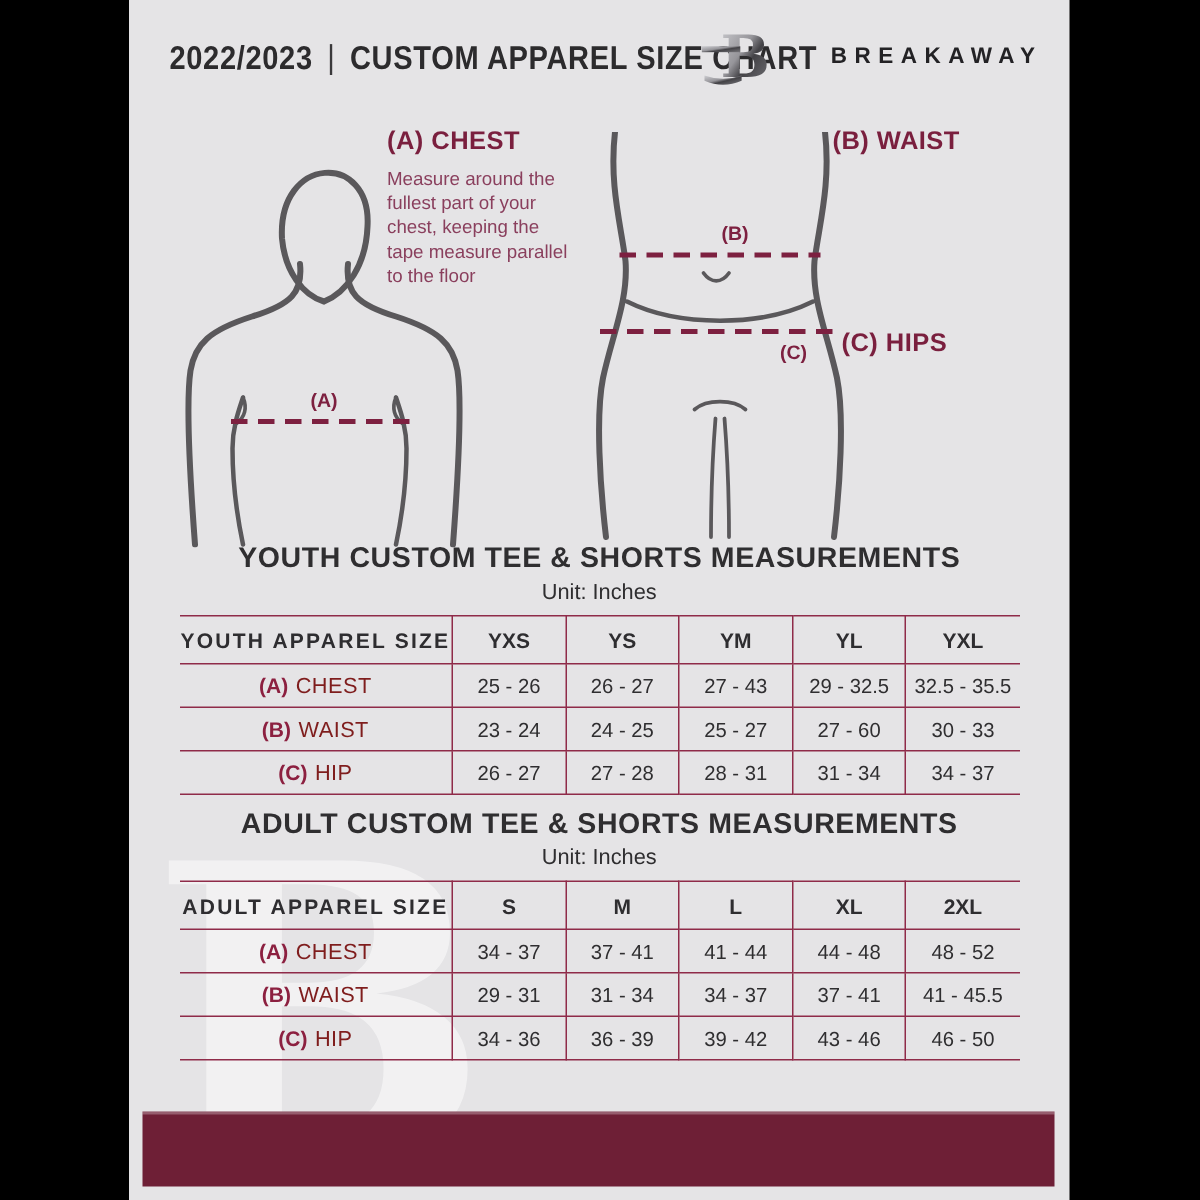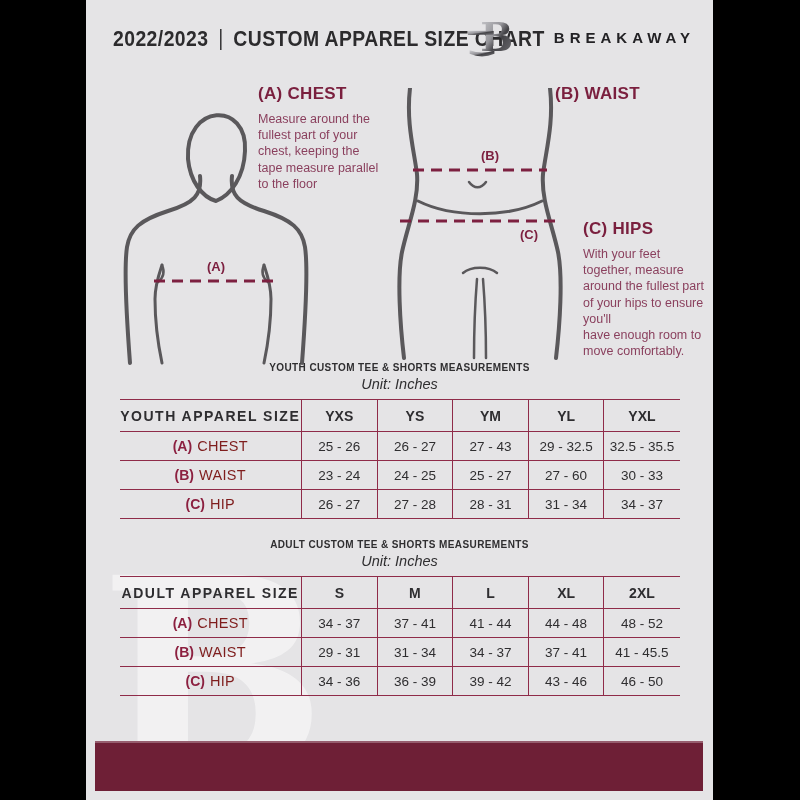--- a/index.html
+++ b/index.html
@@ -27,28 +27,28 @@
   .outline.thinner{stroke-width:2.5;}
   .dash{stroke:#7d2040;stroke-width:3.2;stroke-dasharray:11,7;fill:none;}
   .mark{font-family:"Liberation Sans",sans-serif;font-size:13px;font-weight:bold;fill:#7d2040;}
 
   
   .note{position:absolute;z-index:1;}
   .note h3{margin:0 0 7px 0;font-size:17px;font-weight:800;color:#7a1f3e;letter-spacing:.3px;}
   .note p{margin:0;font-size:12.5px;line-height:16.2px;color:#8a3f5d;white-space:pre-line;}
   .note-chest{left:172px;top:84px;width:162px;}
   .note-waist{left:469px;top:84px;width:158px;}
-  .note-hips{left:497px;top:219px;width:158px;}
+  .note-hips{left:475px;top:219px;width:158px;}
 
   
   .tblock{position:absolute;left:0;width:627px;z-index:1;}
   .tblock-youth{top:362px;}
   .tblock-adult{top:539px;}
-  .tbl-title{text-align:center;font-size:10px;font-weight:bold;color:#2f2e30;letter-spacing:.4px;}
-  .tbl-unit{text-align:center;font-size:14.5px;font-style:italic;color:#2f2e30;margin-top:3px;}
+  .tbl-title{text-align:center;font-size:19px;font-weight:bold;color:#2f2e30;letter-spacing:.4px;}
+  .tbl-unit{text-align:center;font-size:14.5px;color:#2f2e30;margin-top:3px;}
   table.sizes{margin:7px auto 0 auto;width:560px;border-collapse:collapse;table-layout:fixed;}
   table.sizes th,table.sizes td{border:1.5px solid #8f2b49;padding:0;}
   table.sizes th:first-child,table.sizes td:first-child{border-left:none;}
   table.sizes th:last-child,table.sizes td:last-child{border-right:none;}
   table.sizes thead tr{height:32px;}
   table.sizes tbody tr{height:29px;}
   table.sizes col.c0{width:182px;}
   th.lab{font-size:13.5px;font-weight:400;letter-spacing:1.5px;color:#4b4a4d;text-align:left;padding-left:18px;}
   table.sizes th{font-size:14px;font-weight:bold;color:#2e2d30;text-align:center;}
   table.sizes td{font-size:13.5px;color:#2f2e30;text-align:center;}
@@ -120,27 +120,20 @@
 fullest part of your
 chest, keeping the
 tape measure parallel
 to the floor</p>
     </div>
     <div class="note note-waist">
       <h3>(B) WAIST</h3>
     </div>
     <div class="note note-hips">
       <h3>(C) HIPS</h3>
-      <p>With your feet
-together, measure
-around the fullest part
-of your hips to ensure
-you'll
-have enough room to
-move comfortably.</p>
     </div>
 
     <div class="tblock tblock-youth">
       <div class="tbl-title">YOUTH CUSTOM TEE &amp; SHORTS MEASUREMENTS</div>
       <div class="tbl-unit">Unit: Inches</div>
       <table class="sizes">
         <colgroup>
             <col class="c0">
             <col>
             <col>

